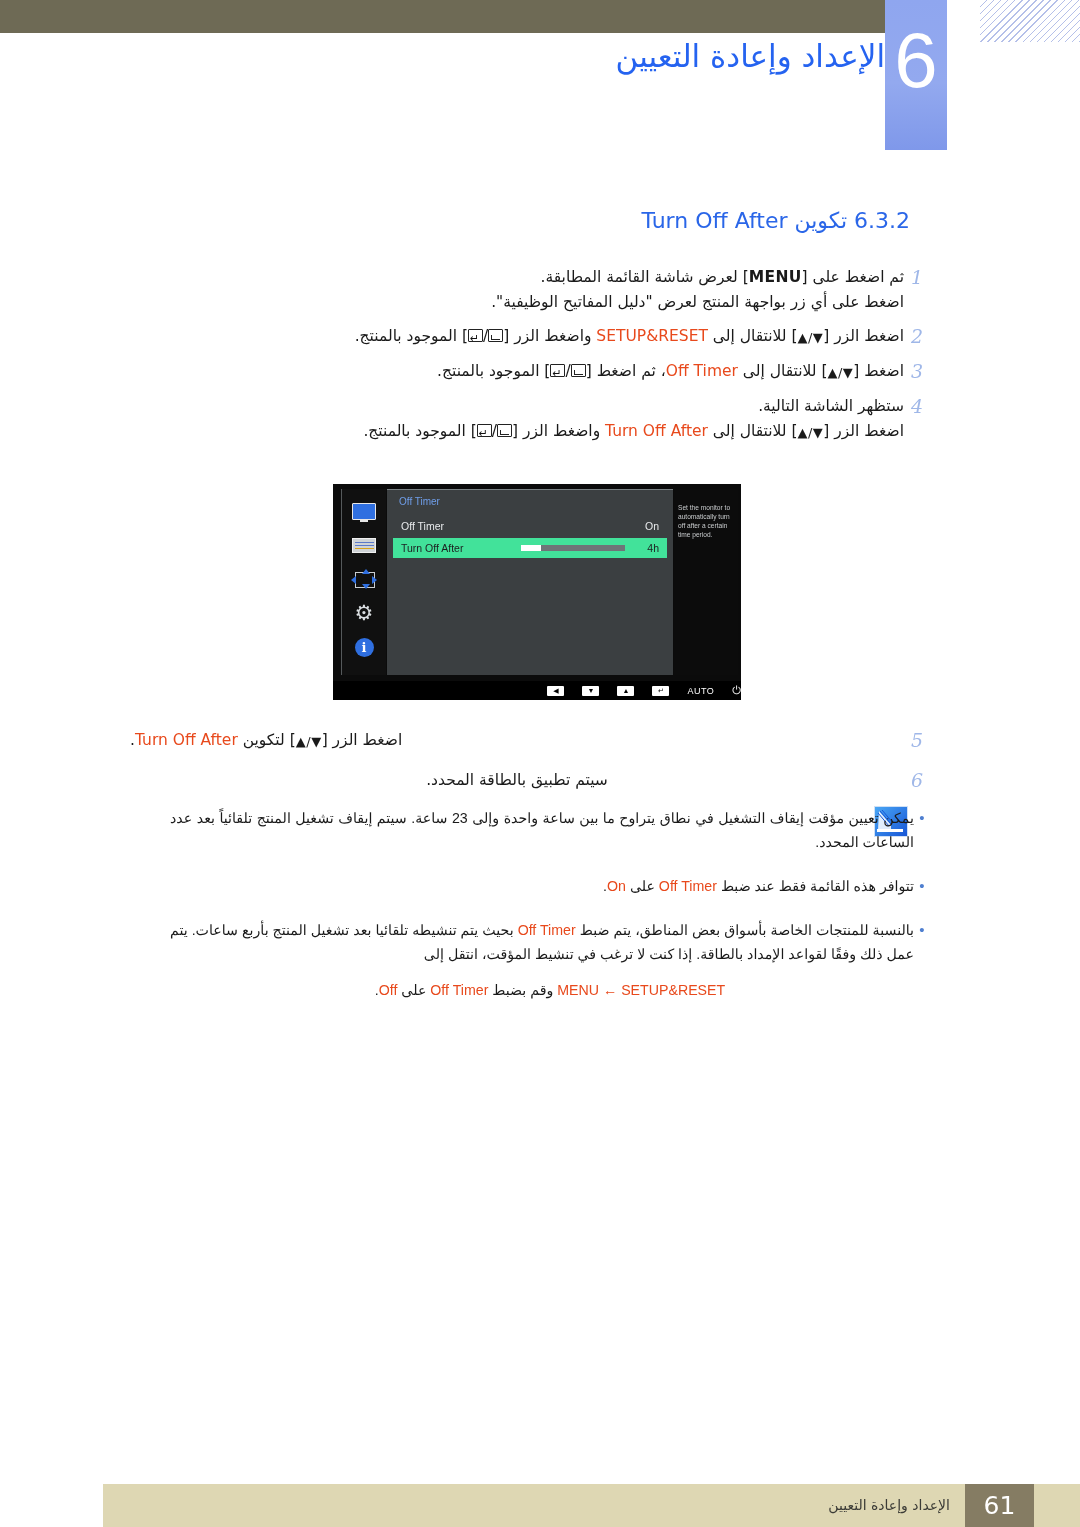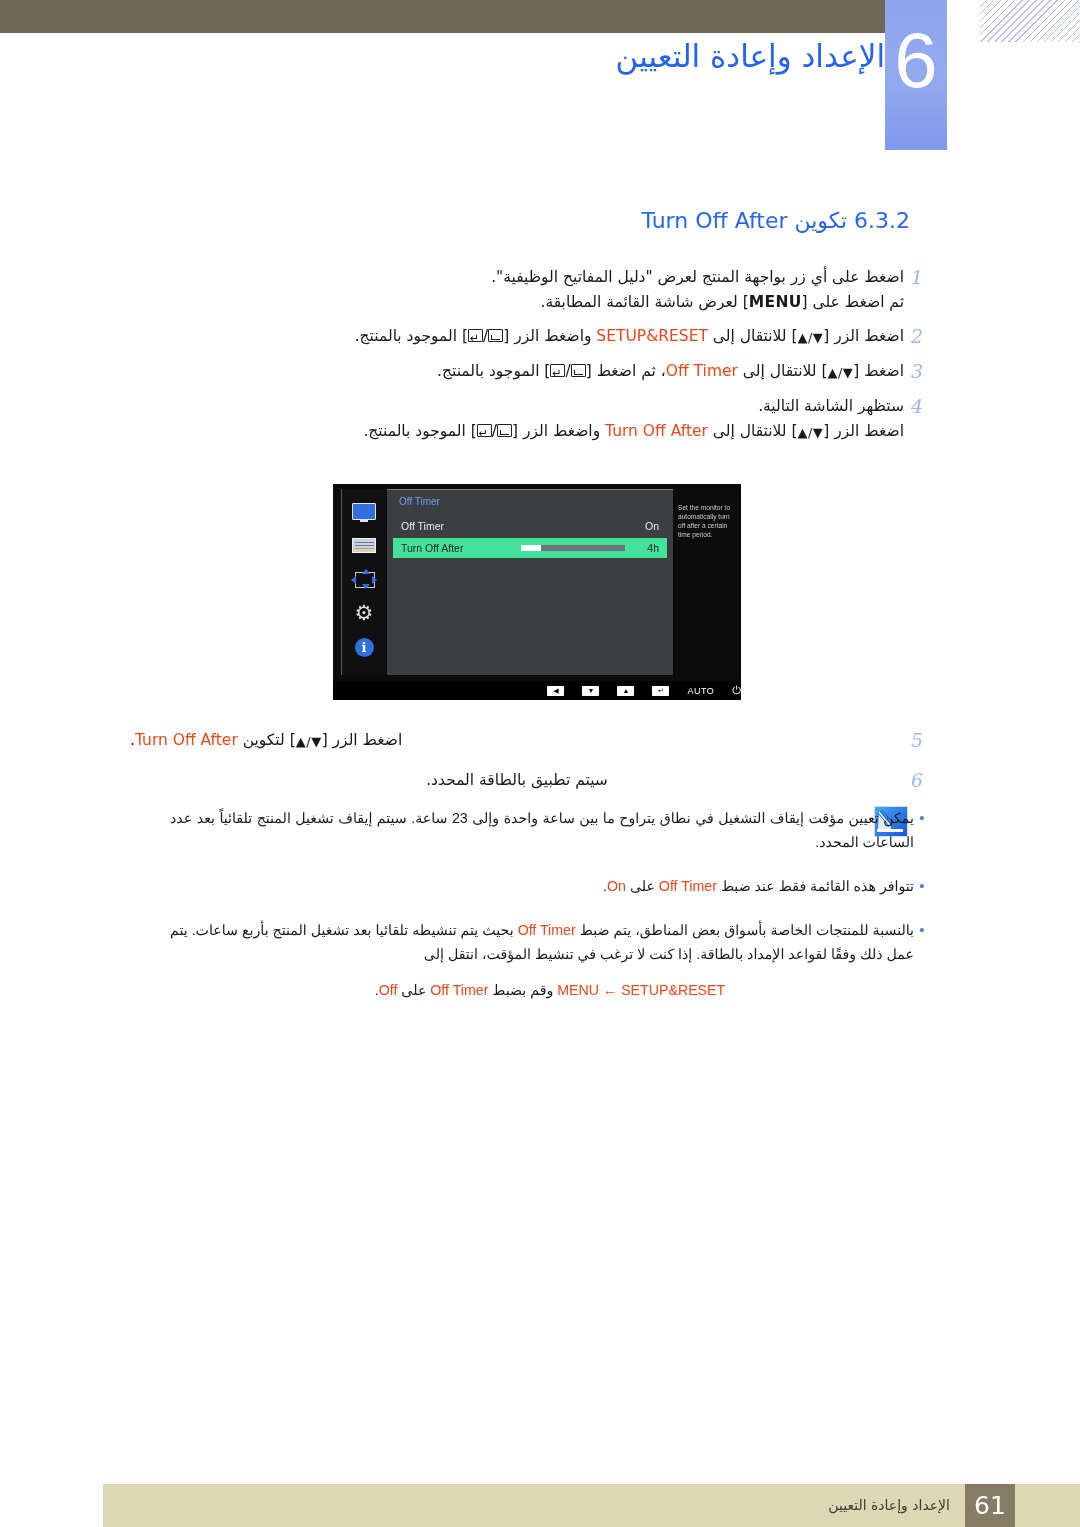--- a/index.html
+++ b/index.html
@@ -152,21 +152,21 @@
   .note-txt{
     flex:1;font-size:14.2px;line-height:24px;color:#1a1a1a;text-align:justify;
     direction:rtl;font-family:Liberation Sans, sans-serif;
   }
   .note-txt.ctr{text-align:right;}
   .note-last{text-align:center;font-size:14.2px;line-height:24px;margin-top:12px;color:#e8491c;direction:rtl;}
 
   
   .foot-band{position:absolute;left:103px;top:1484px;width:977px;height:43px;background:#ded7b3;}
   .foot-pg{
-    position:absolute;left:965px;top:1484px;width:50px;height:43px;background:#857c63;
+    position:absolute;left:965px;top:1484px;width:69px;height:43px;background:#857c63;
     color:#fff;font-size:25px;text-align:center;line-height:43px;
     font-family:"DejaVu Sans",sans-serif;
   }
   .foot-txt{
     position:absolute;right:130px;top:1484px;width:320px;height:43px;line-height:43px;
     text-align:right;color:#3b3b36;font-size:14px;direction:rtl;
     font-family:"DejaVu Sans",sans-serif;
   }
 </style>
 </head>
@@ -181,24 +181,24 @@
   <span class="num">6.3.2</span>
   <span class="ar">تكوين</span>
   <span class="en">Turn Off After</span>
 </div>
 
 <div class="steps">
 
   <div class="step">
     <div class="step-num">1</div>
     <div class="step-txt">
-      <div><span>اضغط على أي زر بواجهة المنتج لعرض "دليل المفاتيح الوظيفية".</span></div>
       <div>
         <span>ثم اضغط على [</span><span class="ltr kbd-menu">MENU</span><span>] لعرض شاشة القائمة المطابقة.</span>
       </div>
+      <div><span>اضغط على أي زر بواجهة المنتج لعرض "دليل المفاتيح الوظيفية".</span></div>
     </div>
   </div>
 
   <div class="step">
     <div class="step-num">2</div>
     <div class="step-txt">
       <span>اضغط الزر [</span><span class="btnpair arrows">▲/▼</span><span>] للانتقال إلى </span><span class="or ltr">SETUP&amp;RESET</span><span> واضغط الزر [</span><span class="glyphbox back"></span><span class="ltr">/</span><span class="glyphbox ret"></span><span>] الموجود بالمنتج.</span>
     </div>
   </div>
 

